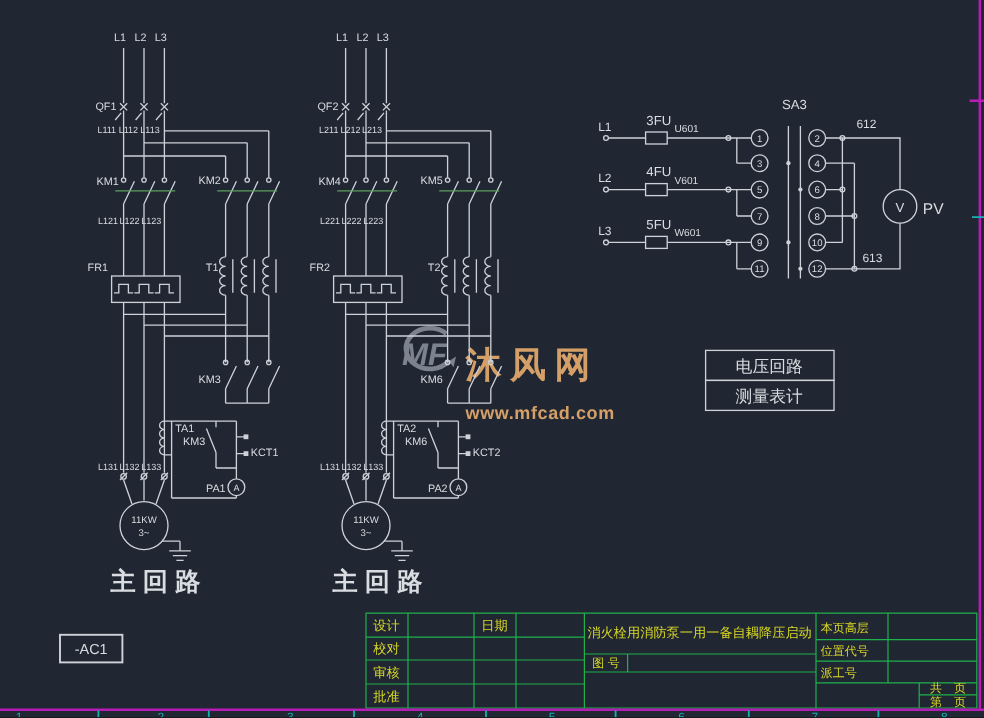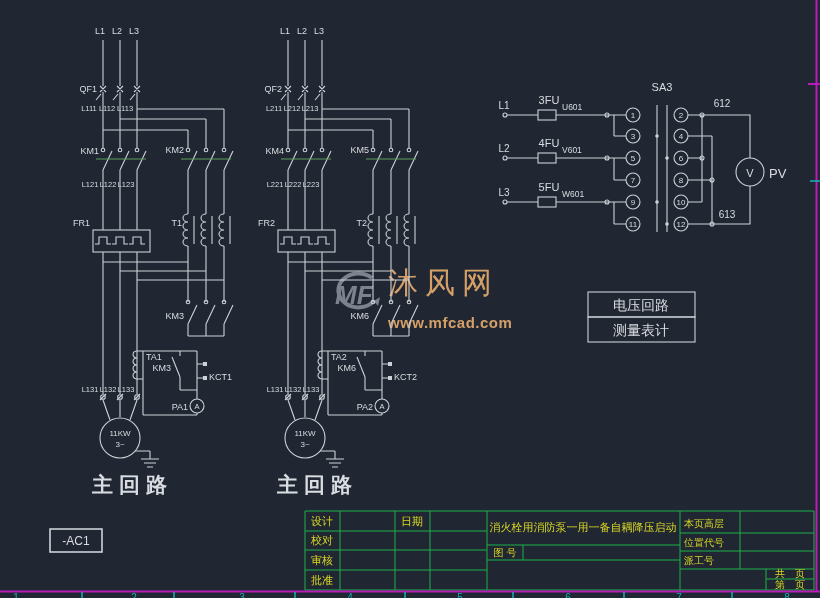--- a/index.html
+++ b/index.html
@@ -2,21 +2,21 @@
 <html><head>
 <meta charset="utf-8">
 <style>
   html,body{margin:0;padding:0;background:#10141c;}
   #stage{position:relative;width:820px;height:598px;background:#212732;overflow:hidden;
          font-family:"Liberation Sans", sans-serif;}
   
   #wm{position:absolute;left:326px;top:268px;display:flex;align-items:flex-start;gap:4px;
       color:#fdba74;opacity:.82;z-index:1;}
   #wm .col{display:flex;flex-direction:column;}
-  #wm .nm{font-size:30px;font-weight:normal;letter-spacing:7px;line-height:30px;}
+  #wm .nm{font-size:30px;font-weight:bold;letter-spacing:7px;line-height:30px;margin-top:22px;}
   #wm .url{font-size:15px;font-weight:bold;letter-spacing:.5px;margin-top:16px;}
   
   svg{position:absolute;left:0;top:0;z-index:2;}
   .w{stroke:#cdd1d8;fill:none;stroke-width:1.1;}
   .wf{fill:#cdd1d8;stroke:none;}
   .g{stroke:#5d9e5d;fill:none;stroke-width:1;}
   .tg{stroke:#1db24b;fill:none;stroke-width:1;}
   .mg{stroke:#b81cb8;fill:none;stroke-width:2;}
   .cy{stroke:#14b3b6;fill:none;stroke-width:1.5;}
   text{fill:#d9dce1;font-family:"Liberation Sans",sans-serif;}

